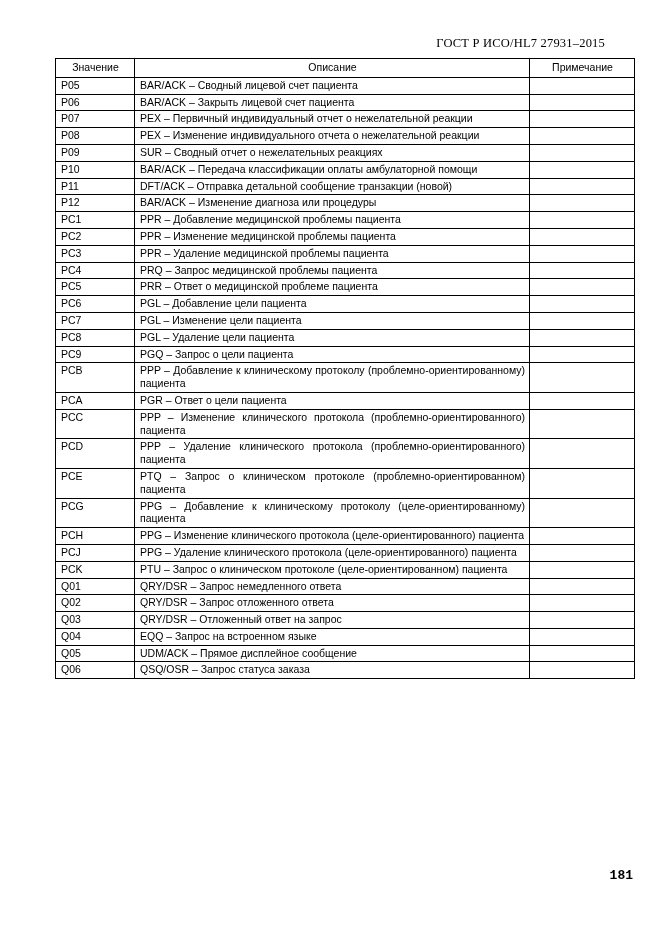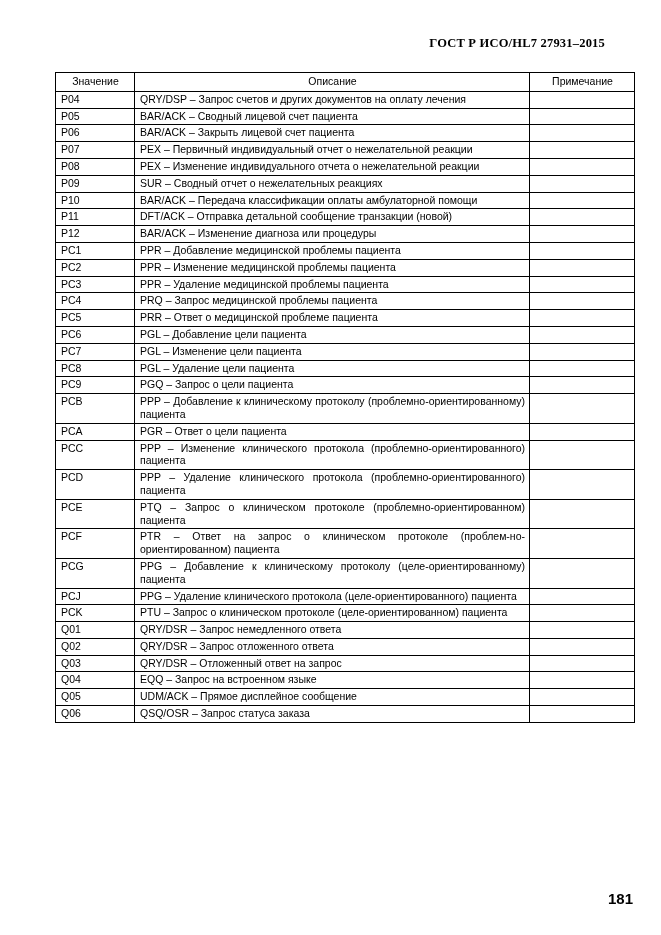--- a/index.html
+++ b/index.html
@@ -19,25 +19,25 @@
     position: absolute;
     left: 0; top: 0;
     width: 661px;
     height: 935px;
     box-sizing: border-box;
     padding: 36px 28px 0 55px;
   }
   .header {
     text-align: right;
     font-family: "Liberation Serif", serif;
-    font-weight: bold;
+    font-weight: normal;
     font-size: 12.5px;
     letter-spacing: 0.2px;
     padding-right: 28px;
-    margin-bottom: 21px;
+    margin-bottom: 7px;
     white-space: nowrap;
   }
   table.doc-table {
     border-collapse: collapse;
     width: 579px;
     table-layout: fixed;
   }
   table.doc-table th,
   table.doc-table td {
     border: 1px solid #000000;
@@ -60,24 +60,24 @@
     white-space: nowrap;
   }
   td.desc.just {
     text-align: justify;
     text-align-last: left;
   }
   td.note { }
   .pagenum {
     position: absolute;
     right: 28px;
-    bottom: 28px;
-    font-family: Liberation Sans, sans-serif;
+    bottom: 52px;
+    font-family: Liberation Mono, monospace;
     font-weight: bold;
-    font-size: 15px;
+    font-size: 13px;
   }
 </style>
 </head>
 <body>
 
 <div class="page">
 
   <div class="header">ГОСТ Р ИСО/HL7 27931–2015</div>
 
   <table class="doc-table">
@@ -88,25 +88,20 @@
     </colgroup>
     <thead>
       <tr>
         <th>Значение</th>
         <th>Описание</th>
         <th>Примечание</th>
       </tr>
     </thead>
     <tbody id="table-body">
         <tr>
-          <td class="code">P04</td>
-          <td class="desc just">QRY/DSP – Запрос счетов и других документов на оплату лечения</td>
-          <td class="note">&nbsp;</td>
-        </tr>
-        <tr>
           <td class="code">P05</td>
           <td class="desc">BAR/ACK – Сводный лицевой счет пациента</td>
           <td class="note">&nbsp;</td>
         </tr>
         <tr>
           <td class="code">P06</td>
           <td class="desc">BAR/ACK – Закрыть лицевой счет пациента</td>
           <td class="note">&nbsp;</td>
         </tr>
         <tr>
@@ -203,30 +198,30 @@
           <td class="code">PCD</td>
           <td class="desc just">PPP – Удаление клинического протокола (проблемно-ориентированного) пациента</td>
           <td class="note">&nbsp;</td>
         </tr>
         <tr>
           <td class="code">PCE</td>
           <td class="desc just">PTQ – Запрос о клиническом протоколе (проблемно-ориентированном) пациента</td>
           <td class="note">&nbsp;</td>
         </tr>
         <tr>
-          <td class="code">PCF</td>
-          <td class="desc just">PTR – Ответ на запрос о клиническом протоколе (проблем-но-ориентированном) пациента</td>
-          <td class="note">&nbsp;</td>
-        </tr>
-        <tr>
           <td class="code">PCG</td>
           <td class="desc just">PPG – Добавление к клиническому протоколу (целе-ориентированному) пациента</td>
           <td class="note">&nbsp;</td>
         </tr>
         <tr>
+          <td class="code">PCH</td>
+          <td class="desc just">PPG – Изменение клинического протокола (целе-ориентированного) пациента</td>
+          <td class="note">&nbsp;</td>
+        </tr>
+        <tr>
           <td class="code">PCJ</td>
           <td class="desc just">PPG – Удаление клинического протокола (целе-ориентированного) пациента</td>
           <td class="note">&nbsp;</td>
         </tr>
         <tr>
           <td class="code">PCK</td>
           <td class="desc just">PTU – Запрос о клиническом протоколе (целе-ориентированном) пациента</td>
           <td class="note">&nbsp;</td>
         </tr>
         <tr>

